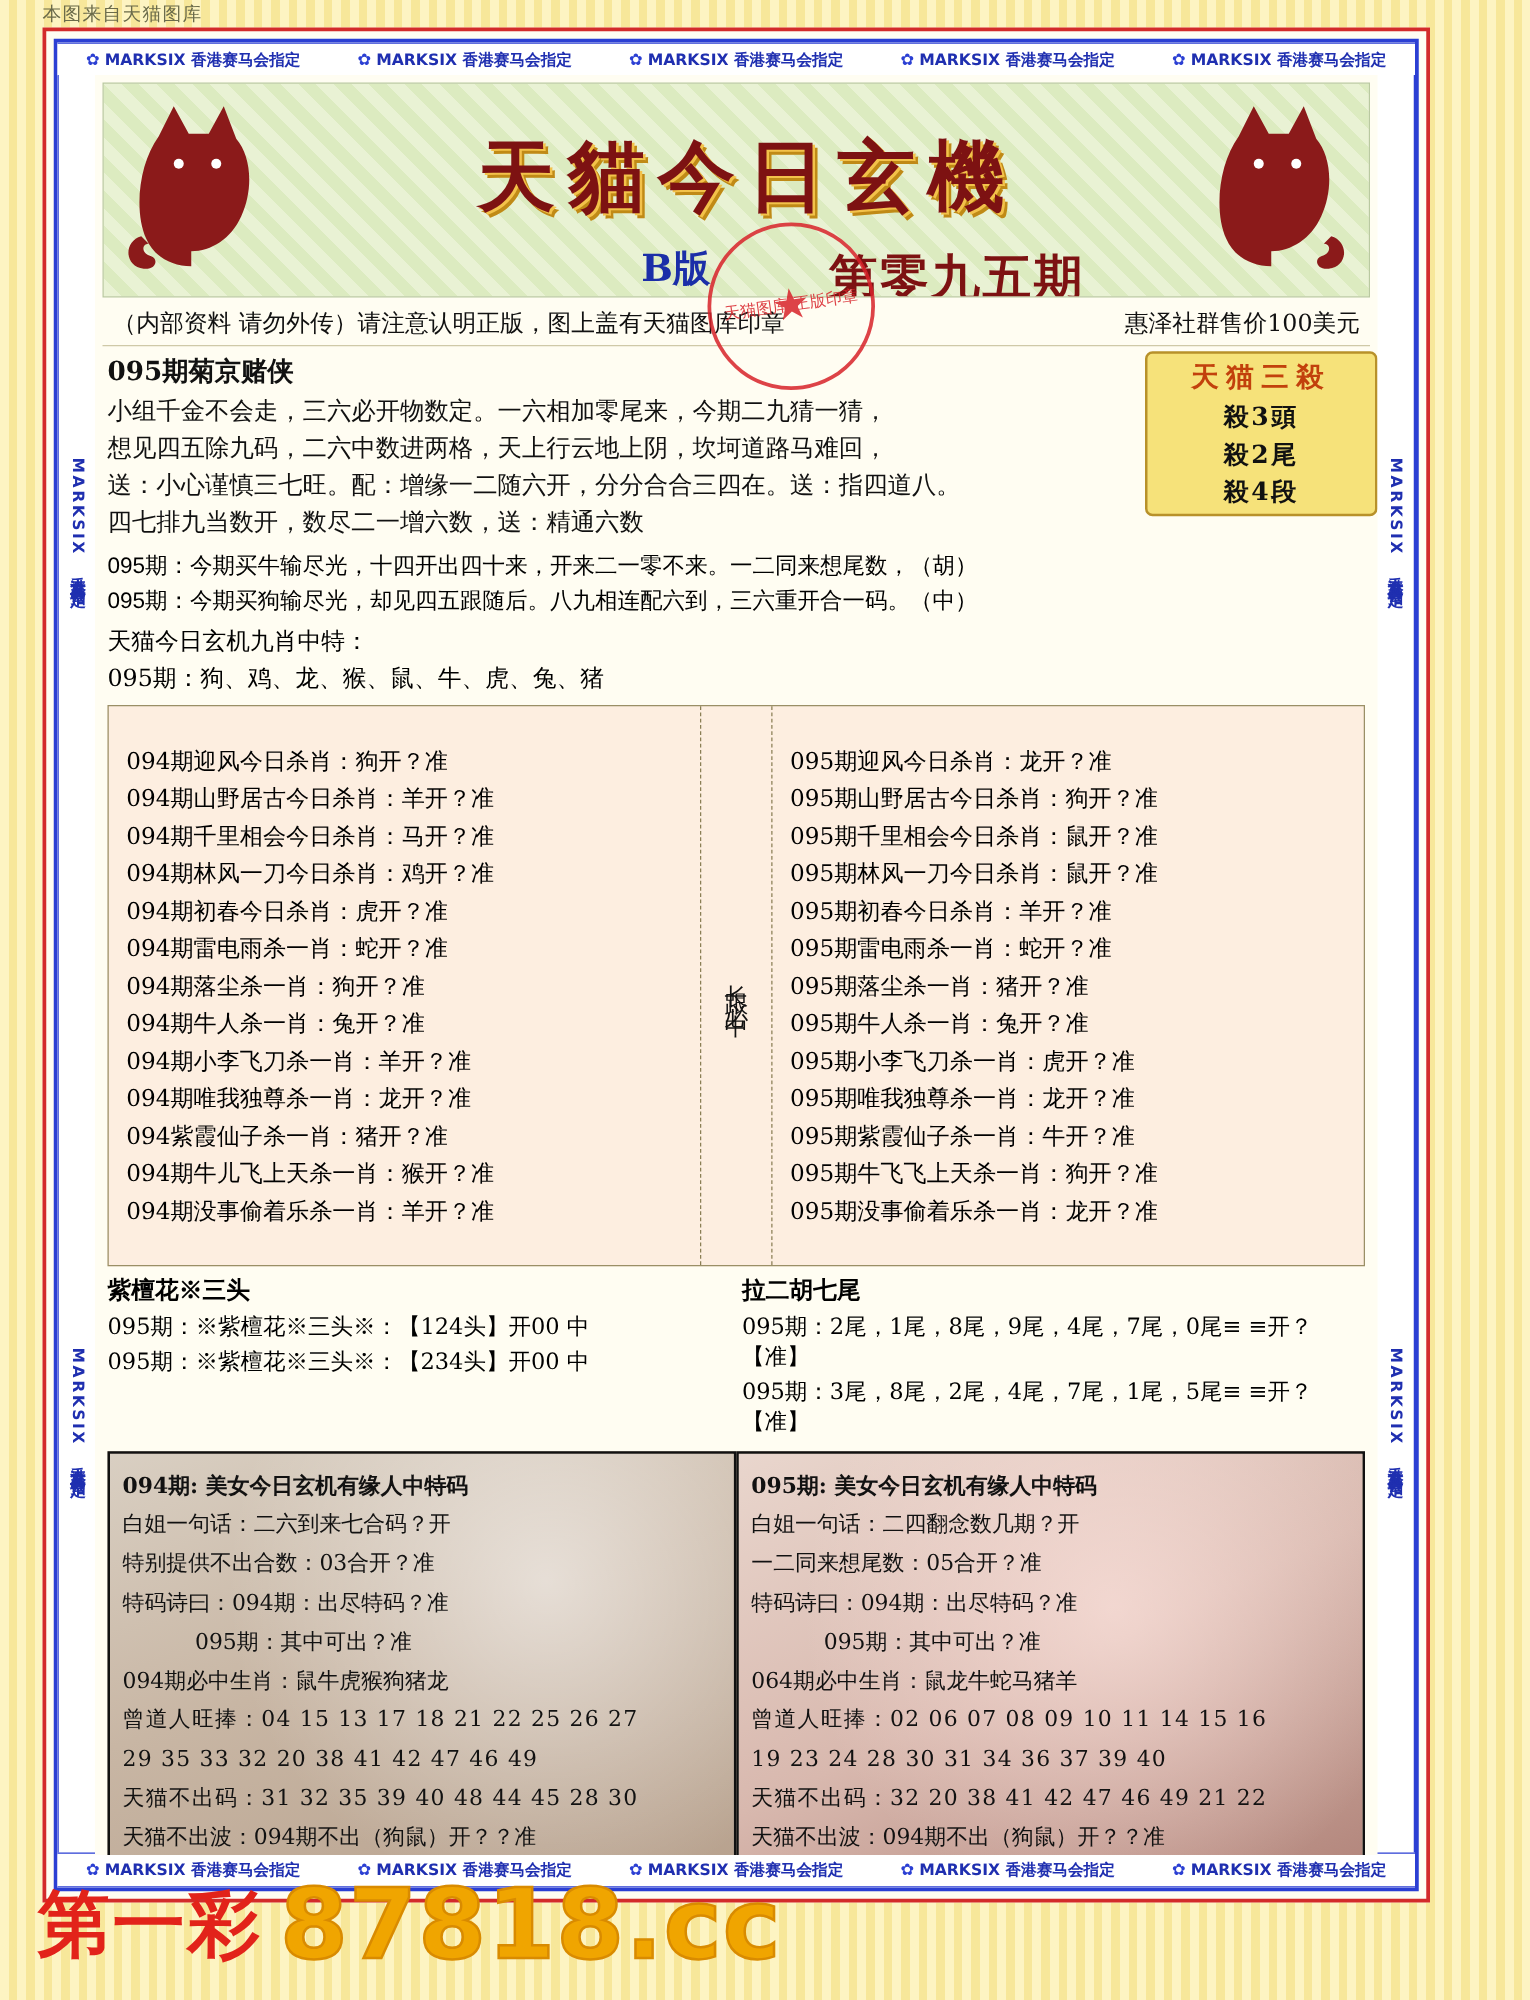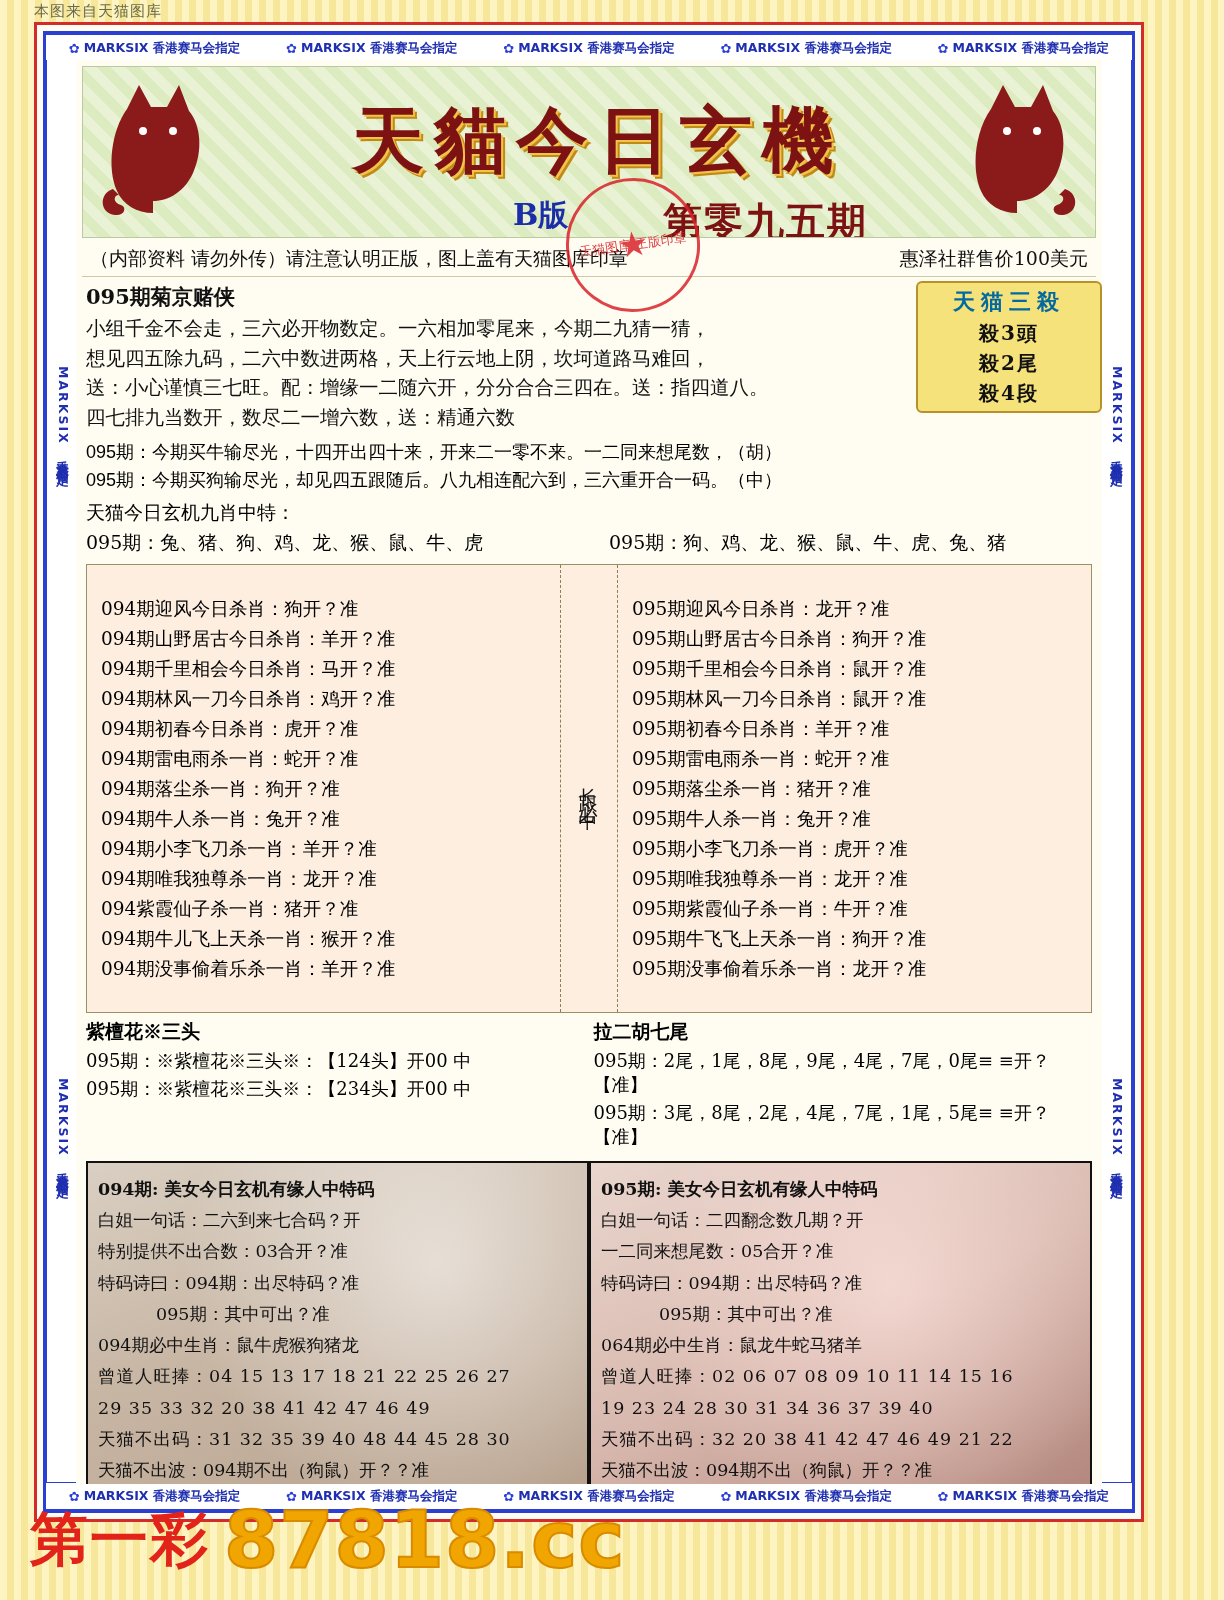--- a/index.html
+++ b/index.html
@@ -79,21 +79,21 @@
   }
   .cat{
     position:absolute;top:14px;width:120px;height:140px;color:#8b1a1a;
   }
   .cat.left{left:14px;}
   .cat.right{right:14px;}
   .banner-title{
     position:absolute;left:168px;right:150px;top:14px;height:120px;
     display:flex;align-items:center;justify-content:center;
     font-family:"DejaVu Serif","Liberation Serif",serif;
-    font-size:72px;font-weight:bold;color:#7d1212;
+    font-size:62px;font-weight:bold;color:#7d1212;
     letter-spacing:10px;
     text-shadow:2px 2px 0 #f3c24a, 4px 4px 0 #c08a16;
     white-space:nowrap;
   }
   .bver{
     position:absolute;left:430px;top:128px;
     font-family:"DejaVu Serif",serif;font-size:30px;font-weight:bold;color:#1b2ea8;
   }
   .issue{
     position:absolute;left:580px;top:128px;
@@ -123,21 +123,21 @@
     font-family:"DejaVu Serif",serif;color:#111;
   }
   .poem h3{margin:0 0 4px 0;font-size:21px;font-weight:bold;}
   .poem p{margin:2px 0;font-size:19.5px;line-height:1.42;}
   .sanshai{
     position:absolute;right:0;top:-2px;width:170px;
     background:#f6e27a;border:2px solid #b8912a;border-radius:6px;
     padding:4px 6px;text-align:center;
     font-family:"DejaVu Serif",serif;
   }
-  .sanshai .t{font-size:22px;font-weight:bold;color:#0369a1;letter-spacing:6px;}
+  .sanshai .t{font-size:22px;font-weight:bold;color:#c2410c;letter-spacing:6px;}
   .sanshai .r{font-size:20px;font-weight:bold;color:#111;margin-top:3px;letter-spacing:2px;}
   .lines{margin:8px 10px 0 10px;font-family:Liberation Sans, sans-serif;font-size:18px;}
   .lines p{margin:4px 0;}
   .xiao{margin:8px 10px 0 10px;font-family:"DejaVu Serif",serif;font-size:19px;}
   .xiao .row2{display:flex;gap:40px;margin-top:4px;}
   .xiao .row2 div{flex:1;white-space:nowrap;}
   
   .listbox{
     margin:8px 10px 0 10px;border:1px solid #9a8f66;background:#fdeee0;
     display:flex;position:relative;
@@ -318,21 +318,20 @@
         </div>
 
         <div class="lines">
           <p>095期：今期买牛输尽光，十四开出四十来，开来二一零不来。一二同来想尾数，（胡）</p>
           <p>095期：今期买狗输尽光，却见四五跟随后。八九相连配六到，三六重开合一码。（中）</p>
         </div>
 
         <div class="xiao">
           <div>天猫今日玄机九肖中特：</div>
           <div class="row2">
-            <div>095期：兔、猪、狗、鸡、龙、猴、鼠、牛、虎</div>
             <div>095期：狗、鸡、龙、猴、鼠、牛、虎、兔、猪</div>
           </div>
         </div>
 
         <div class="listbox">
           <div class="listcol">
             <div>094期迎风今日杀肖：狗开？准</div>
             <div>094期山野居古今日杀肖：羊开？准</div>
             <div>094期千里相会今日杀肖：马开？准</div>
             <div>094期林风一刀今日杀肖：鸡开？准</div>

